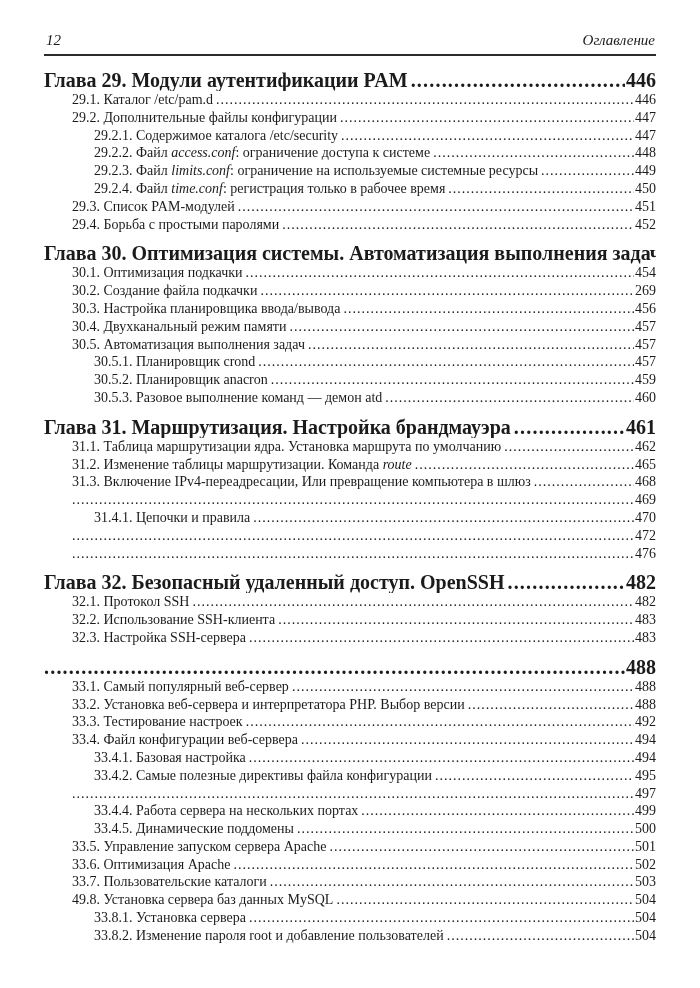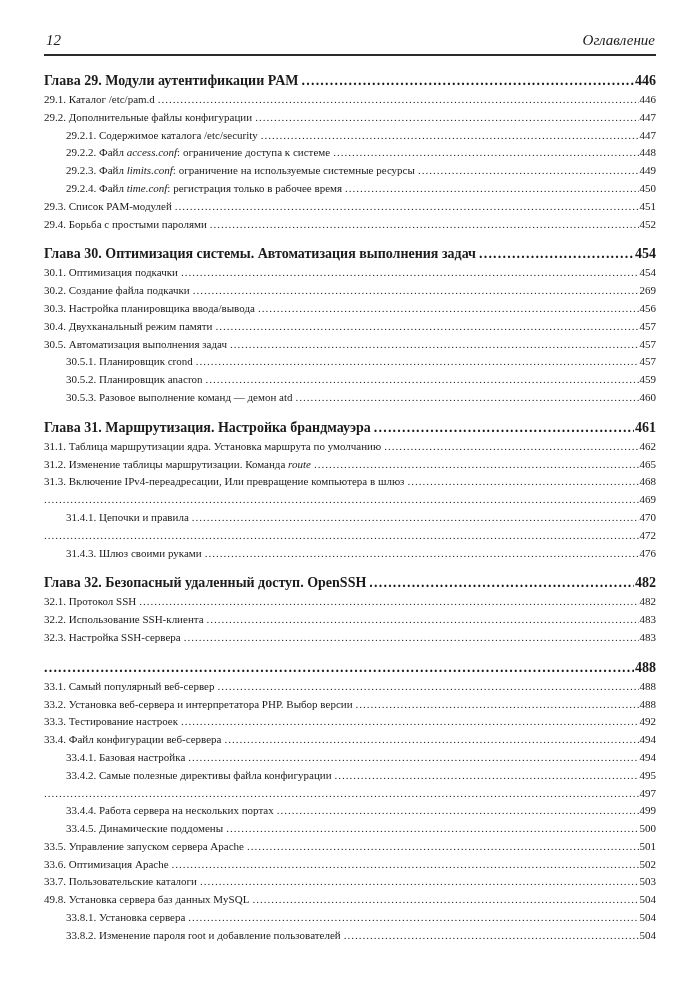--- a/index.html
+++ b/index.html
@@ -55,28 +55,29 @@
     min-width: 8px;
   }
   .row .pg {
     flex: 0 0 auto;
     text-align: right;
     padding-left: 1px;
   }
 
   .chap {
     font-weight: bold;
+    font-size: 20px;
+    line-height: 21px;
+  }
+  .chap .dots { letter-spacing: 1.2px; }
+
+  .ent {
     font-size: 14px;
-    line-height: 21px;
-  }
-  .chap .dots { letter-spacing: 1.2px; }
-
-  .ent {
-    font-size: 11px;
     line-height: 17.8px;
+    margin-left: 28px;
   }
   .ent.l2 .t { padding-left: 22px; }
   .ent i { font-style: italic; }
 </style>
 </head>
 <body>
 
 <div class="page">
   <div class="page-header">
     <span class="pagenum">12</span>
@@ -205,21 +206,20 @@
         <div class="row ent l2">
           <span class="t">31.4.1. Цепочки и правила</span>
           <span class="dots">................................................................................................................................................................................................................................................</span>
           <span class="pg">470</span>
         </div>
         <div class="row ent l2">
           <span class="dots">................................................................................................................................................................................................................................................</span>
           <span class="pg">472</span>
         </div>
         <div class="row ent l2">
-          <span class="t">31.4.3. Шлюз своими руками</span>
           <span class="dots">................................................................................................................................................................................................................................................</span>
           <span class="pg">476</span>
         </div>
       </section>
       <section class="sec">
         <div class="row chap">
           <span class="t">Глава 32. Безопасный удаленный доступ. OpenSSH</span>
           <span class="dots">................................................................................................................................................................................................................................................</span>
           <span class="pg">482</span>
         </div>

